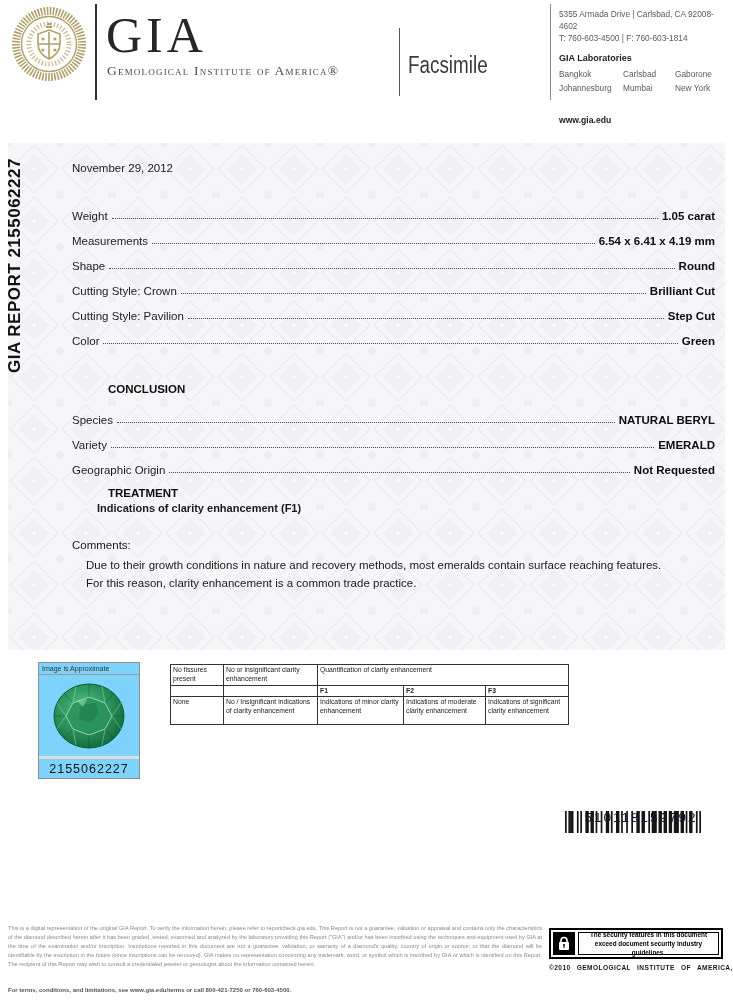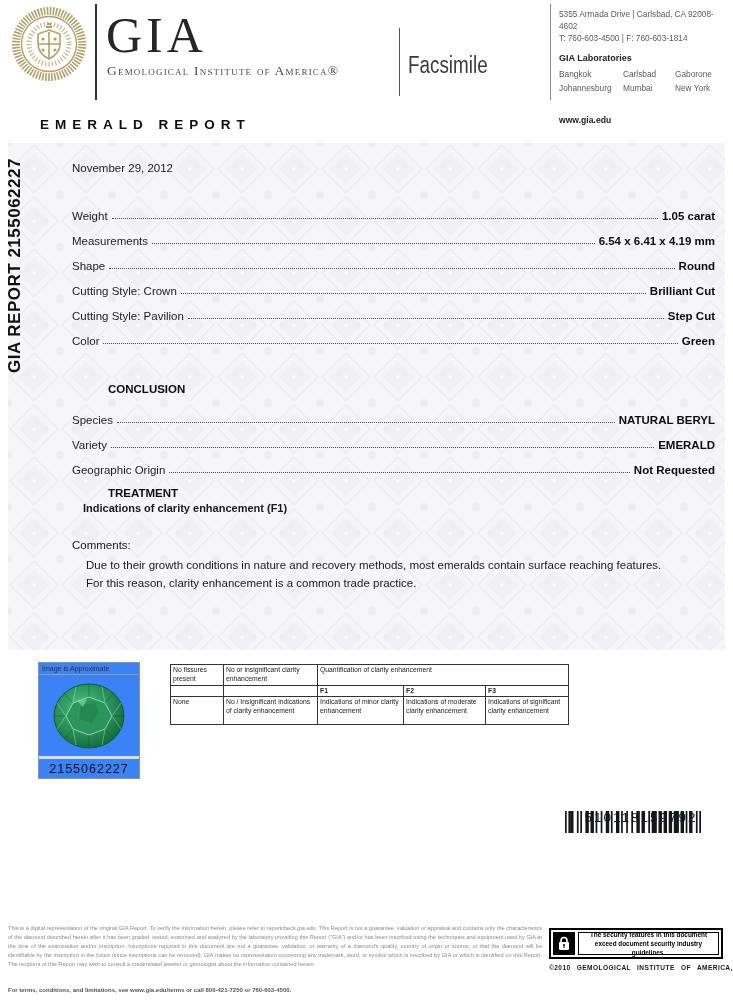--- a/index.html
+++ b/index.html
@@ -36,28 +36,28 @@
   .fields { position:absolute; left:72px; width:643px; }
   #main-fields { top:197px; }
   #conclusion-fields { top:401px; }
   .frow { display:flex; align-items:flex-end; height:25px; font-size:11.5px; }
   .frow.gap { margin-top:3px; }
   .flabel { white-space:nowrap; color:#1c1c1c; }
   .leader { flex:1; margin:0 4px; border-bottom:1.5px dotted #4a4a4a; transform:translateY(-3px); }
   .fvalue { white-space:nowrap; font-weight:bold; color:#0d0d0d; }
 
   .sec-title { position:absolute; left:72px; font-size:11.5px; font-weight:bold; color:#0d0d0d;margin-left:36px; }
-  .treat-line { position:absolute; left:62px; top:502px; font-size:11px; font-weight:bold;padding-left:21px; }
+  .treat-line { position:absolute; left:76px; top:502px; font-size:11px; font-weight:bold;padding-left:21px; }
   .comments-title { position:absolute; left:72px; top:539px; font-size:11.5px; }
   .comments { position:absolute; left:86px; top:556px; width:648px; font-size:11.5px; line-height:18px; }
   .comments div { white-space:nowrap; }
 
   
   .imgbox { position:absolute; left:38px; top:662px; width:102px; height:117px;
-            border:1px solid #8f8f8f; background:#3b82f6; display:flex; flex-direction:column; }
+            border:1px solid #8f8f8f; background:#7dd3fc; display:flex; flex-direction:column; }
   .imgbox .cap { font-size:7px; color:#333; padding:2px 3px; border-bottom:1px solid #999; }
   .imgbox .gem { flex:1; display:flex; align-items:center; justify-content:center;
                  border-bottom:3px solid #ddd; }
   .imgbox .num { font-size:12.5px; letter-spacing:1px; text-align:center; padding:3px 0 2px;
                  color:#111; }
 
   
   .ctable { position:absolute; left:170px; top:664px; width:398px; border-collapse:collapse;
             table-layout:fixed; font-size:6.8px; line-height:1.3; color:#222; }
   .ctable td { border:1px solid #333; vertical-align:top; padding:1px 2px; }
@@ -124,21 +124,20 @@
       <span>Bangkok</span>
       <span>Carlsbad</span>
       <span>Gaborone</span>
       <span>Johannesburg</span>
       <span>Mumbai</span>
       <span>New York</span>
     </div>
     <div class="site">www.gia.edu</div>
   </div>
 
-  <div class="rtitle">EMERALD REPORT</div>
 
   <svg class="wm-area" width="717" height="507">
     <defs>
       <pattern id="wm" width="52" height="52" patternUnits="userSpaceOnUse">
         <rect width="52" height="52" fill="#f6f6f9"></rect>
         <path d="M26 2 L50 26 L26 50 L2 26 Z" fill="none" stroke="#ebebf0" stroke-width="1.2"></path>
         <path d="M26 11 L41 26 L26 41 L11 26 Z" fill="#f0f0f4"></path>
         <circle cx="0" cy="0" r="4" fill="#ededf2"></circle>
           <circle cx="52" cy="0" r="4" fill="#ededf2"></circle>
         <circle cx="0" cy="52" r="4" fill="#ededf2"></circle>

